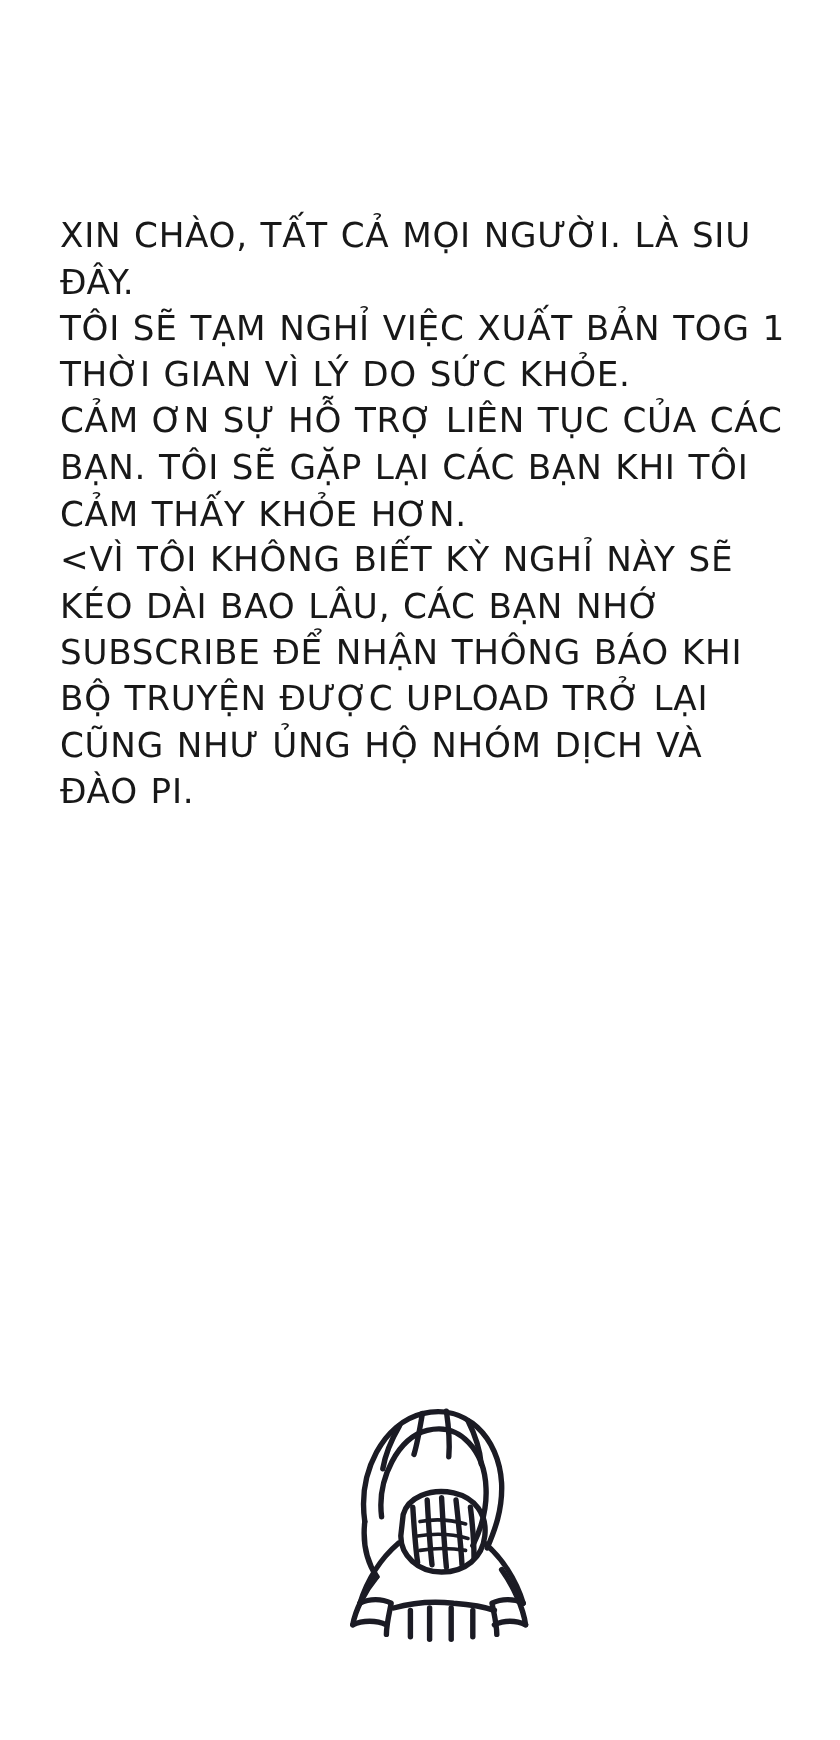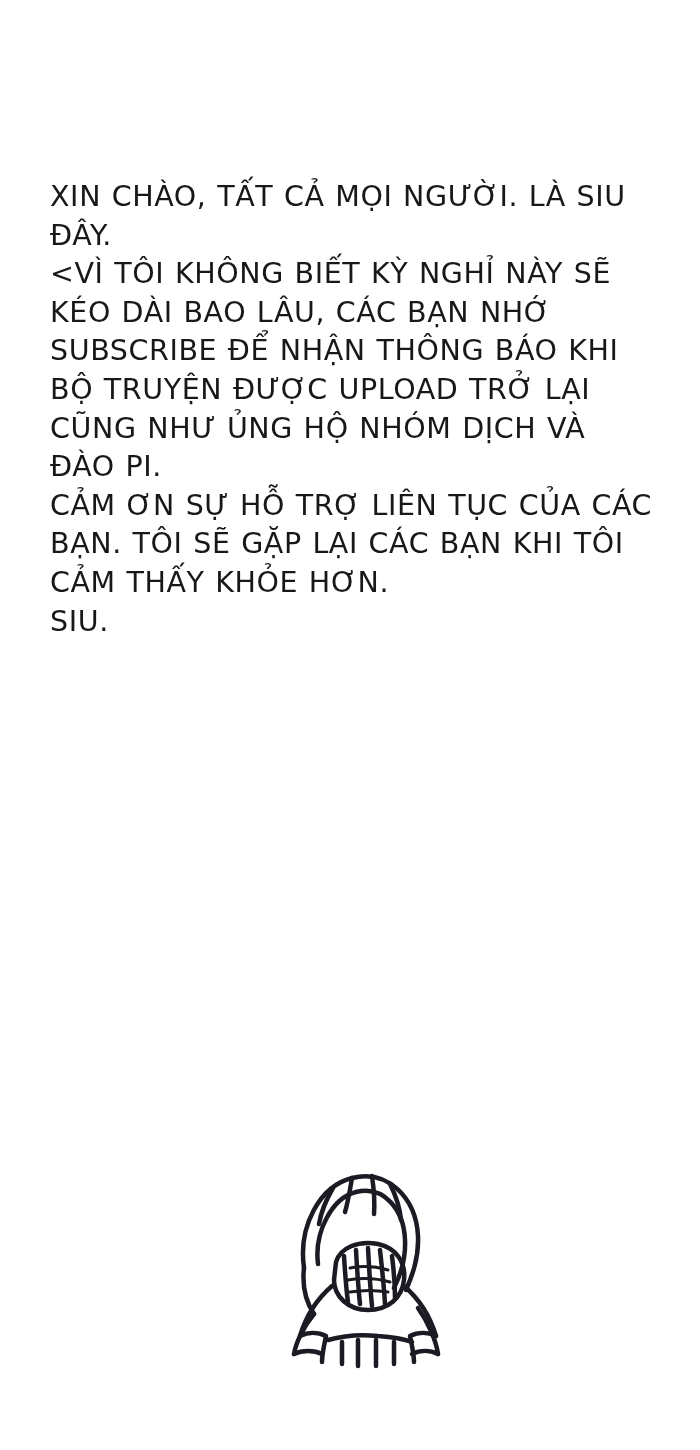--- a/index.html
+++ b/index.html
@@ -53,23 +53,23 @@
     height: 100%;
   }
 </style>
 </head>
 <body>
 
 <div class="page">
 
   <div class="note">
     <p>Xin chào, tất cả mọi người. Là Siu đây.</p>
+    <p>Tôi sẽ tạm nghỉ việc xuất bản TOG 1 thời gian vì lý do sức khỏe.</p>
+    <p>Cảm ơn sự hỗ trợ liên tục của các bạn. Tôi sẽ gặp lại các bạn khi tôi cảm thấy khỏe hơn.</p>
     <p>&lt;Vì tôi không biết kỳ nghỉ này sẽ kéo dài bao lâu, các bạn nhớ subscribe để nhận thông báo khi bộ truyện được upload trở lại cũng như ủng hộ nhóm dịch và Đào Pi.</p>
-    <p>Cảm ơn sự hỗ trợ liên tục của các bạn. Tôi sẽ gặp lại các bạn khi tôi cảm thấy khỏe hơn.</p>
-    <p>Siu.</p>
   </div>
 
   <div class="figure">
     <svg viewBox="0 0 236 230" xmlns="http://www.w3.org/2000/svg" aria-hidden="true">
       <g fill="none" stroke="#1b1b24" stroke-width="4.5" stroke-linecap="round" stroke-linejoin="round">
 
         <path d="M72 128 C66 86, 88 46, 120 38 C156 29, 184 58, 186 96 C187 118, 180 136, 174 150"></path>
         <path d="M72 128 C70 146, 74 162, 82 174"></path>
 
         <path d="M86 124 C82 92, 100 58, 124 52 C152 45, 172 70, 173 100 C174 120, 168 136, 162 148"></path>

